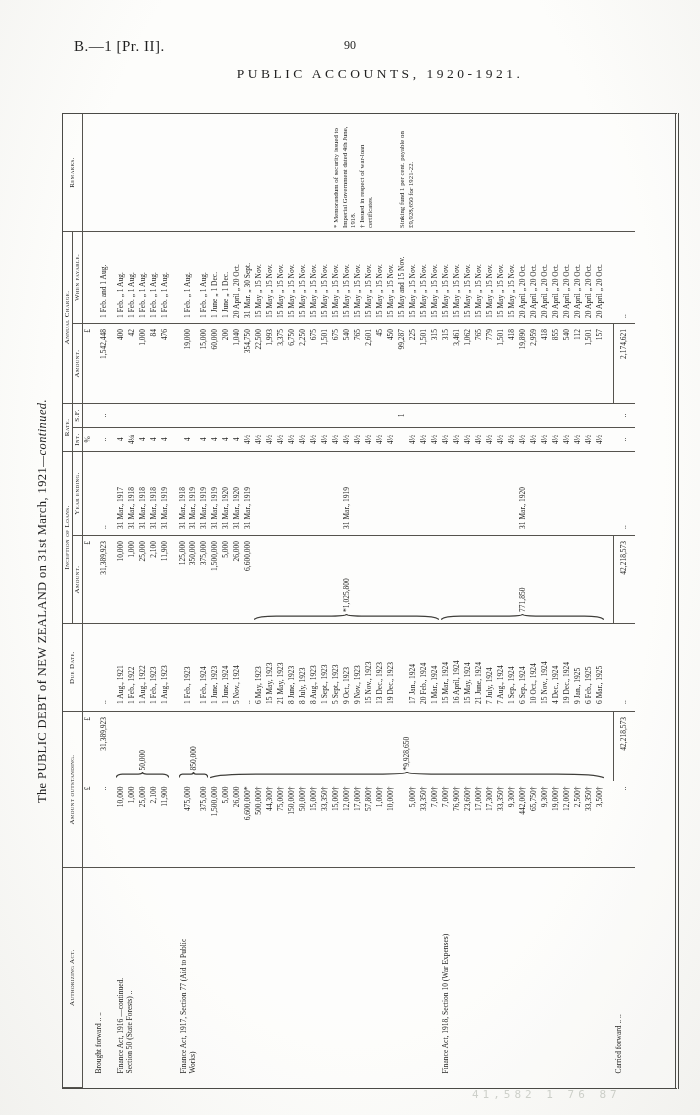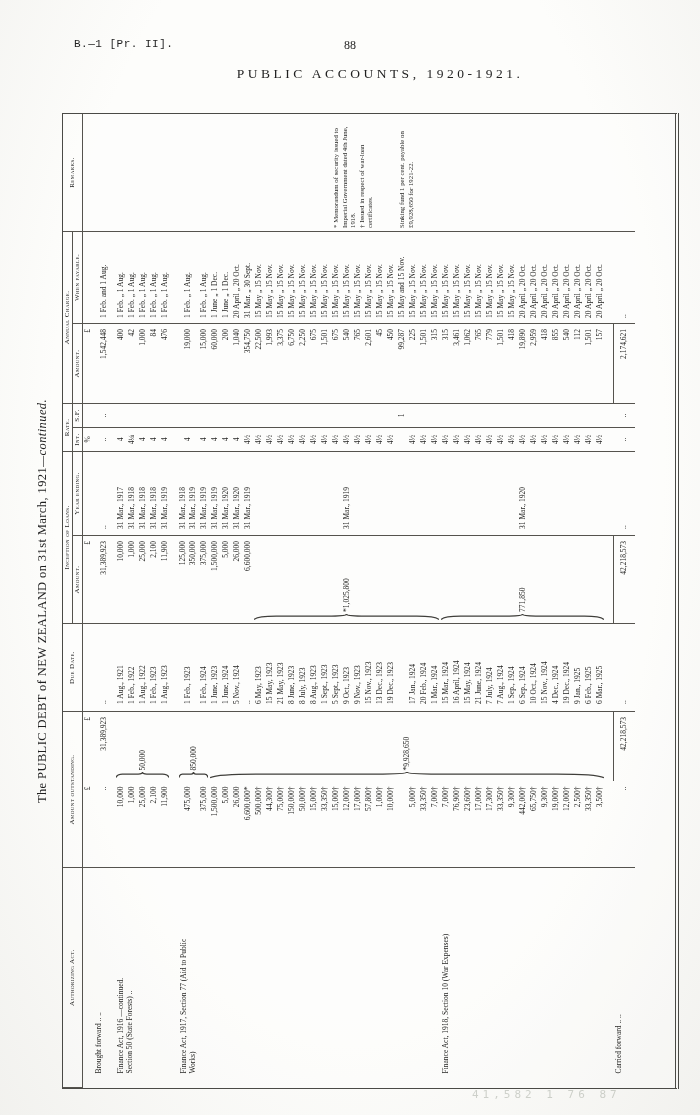--- a/index.html
+++ b/index.html
@@ -6,21 +6,21 @@
   body{
     width:700px;height:1115px;position:relative;overflow:hidden;
     background:#fdfdfb;
     font-family:"Liberation Serif","DejaVu Serif",serif;
     color:#1f1f1f;
   }
   .scan-tint{position:absolute;inset:0;background:
     radial-gradient(ellipse at 50% 40%, rgba(255,255,255,0) 60%, rgba(190,188,180,.18) 100%);
     pointer-events:none;}
   
-  .doc-ref{position:absolute;left:74px;top:38px;font-size:11px;letter-spacing:.5px;font-family:Liberation Mono, monospace;}
+  .doc-ref{position:absolute;left:74px;top:38px;font-size:15px;letter-spacing:.5px;}
   .page-num{position:absolute;left:0;top:38px;width:700px;text-align:center;font-size:12px;}
   .accounts-heading{position:absolute;left:0;top:66px;width:760px;text-align:center;
     font-size:13.5px;letter-spacing:3.5px;}
   
   .rot-wrap{position:absolute;left:30px;top:112px;width:655px;height:978px;}
   .logical{width:978px;height:655px;transform-origin:0 0;
     transform:rotate(-90deg) translateX(-978px);}
   .tbl-title{height:26px;line-height:24px;text-align:center;font-size:12.5px;letter-spacing:.4px;}
   .tbl-title .cont{font-style:italic;}
   .frame{margin:6px 1px 0 1px;border:1.2px solid #4a4a46;border-bottom:4px double #4a4a46;
@@ -62,21 +62,21 @@
   .artifact{position:absolute;left:428px;top:1088px;width:262px;font-size:11px;
     letter-spacing:4px;color:#9aA095;opacity:.45;filter:blur(.6px);
     font-family:"DejaVu Sans Mono",monospace;margin-left:44px;}
 </style>
 </head>
 <body>
 
 <div class="scan-tint"></div>
 
 <div class="doc-ref">B.—1 [Pr. II].</div>
-<div class="page-num">88</div>
+<div class="page-num">90</div>
 <div class="accounts-heading">PUBLIC ACCOUNTS, 1920-1921.</div>
 
 <div class="rot-wrap">
   <div class="logical">
     <div class="tbl-title">
       <span>The PUBLIC DEBT of NEW ZEALAND on 31st March, 1921</span><span class="cont">—continued.</span>
     </div>
     <div class="frame">
       <table>
         <colgroup>

